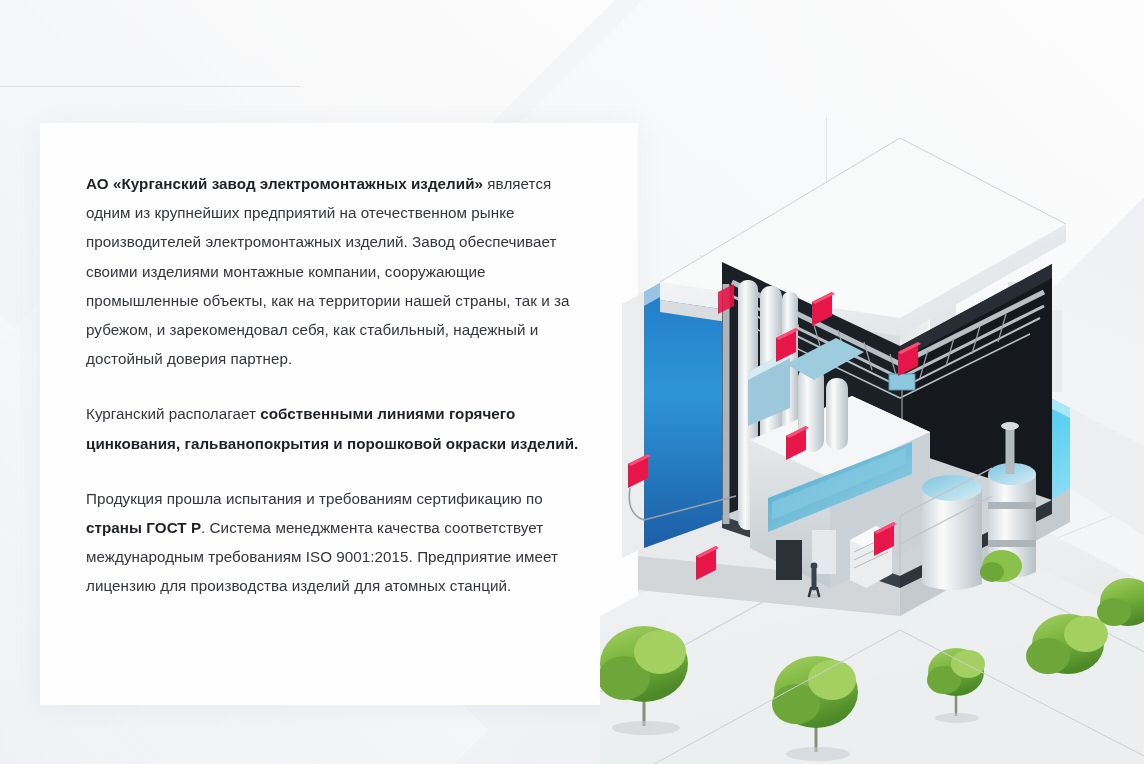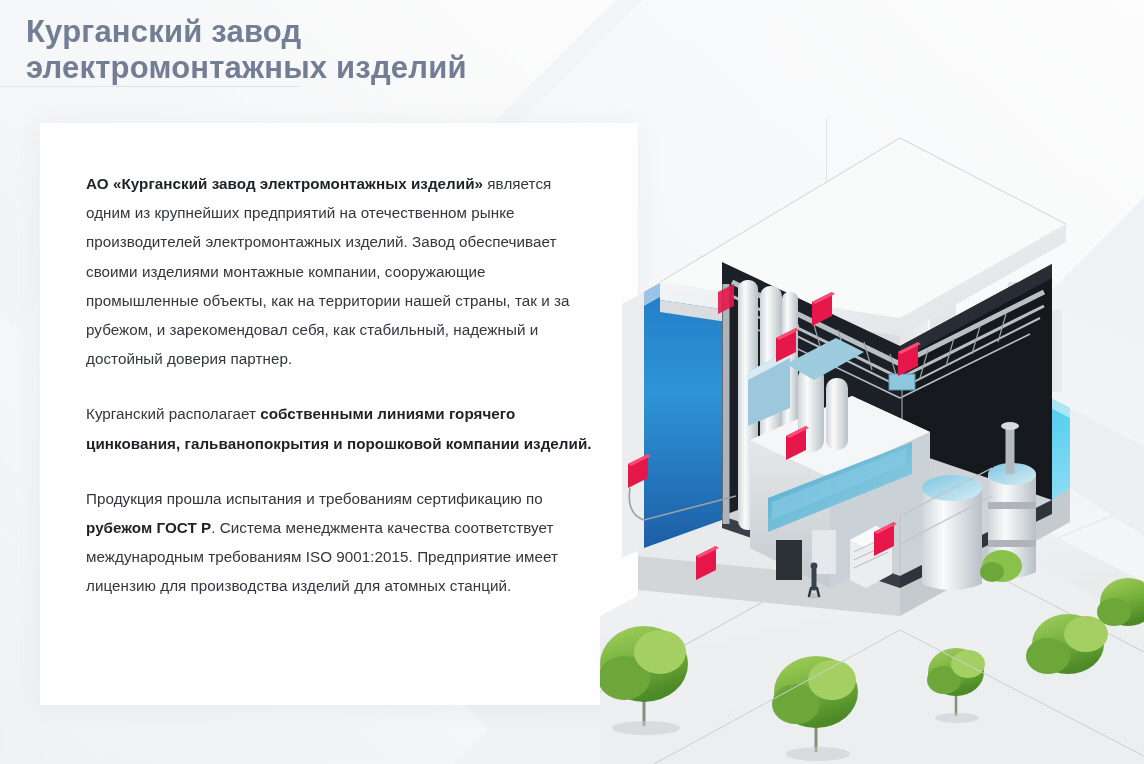--- a/index.html
+++ b/index.html
@@ -99,36 +99,34 @@
     <i class="hairline" style="left:1040px;top:268px;width:1px;height:300px;"></i>
     <i class="hairline" style="left:651px;top:470px;width:1px;height:294px;"></i>
     <i class="hairline" style="left:700px;top:255px;width:330px;height:1px;transform:rotate(31deg);transform-origin:0 0;"></i>
     <i class="hairline" style="left:655px;top:700px;width:500px;height:1px;transform:rotate(-22deg);transform-origin:0 0;"></i>
     <i class="hairline" style="left:0px;top:86px;width:300px;height:1px;"></i>
   </div>
 
   <div class="header">
 
 
-    <h1 class="brand-title">Курганский завод
-электромонтажных изделий</h1>
   </div>
 
   <div class="card">
 
     <p class="p-lead">
       <b>АО «Курганский завод электромонтажных изделий»</b><span> является одним из крупнейших предприятий на отечественном рынке производителей электромонтажных изделий. Завод обеспечивает своими изделиями монтажные компании, сооружающие промышленные объекты, как на территории нашей страны, так и за рубежом, и зарекомендовал себя, как стабильный, надежный и достойный доверия партнер.</span>
     </p>
 
     <p class="p-mid">
-      <span>Курганский располагает </span><b>собственными линиями горячего цинкования, гальванопокрытия и порошковой компании изделий.</b>
+      <span>Курганский располагает </span><b>собственными линиями горячего цинкования, гальванопокрытия и порошковой окраски изделий.</b>
     </p>
 
     <p>
-      <span>Продукция прошла испытания и требованиям сертификацию по </span><b>рубежом ГОСТ Р</b><span>. Система менеджмента качества соответствует международным требованиям ISO 9001:2015. Предприятие имеет лицензию для производства изделий для атомных станций.</span>
+      <span>Продукция прошла испытания и требованиям сертификацию по </span><b>страны ГОСТ Р</b><span>. Система менеджмента качества соответствует международным требованиям ISO 9001:2015. Предприятие имеет лицензию для производства изделий для атомных станций.</span>
     </p>
 
   </div>
 
   <div class="illus">
     <svg width="544" height="668" viewBox="0 0 544 668" aria-hidden="true">
       <defs>
         <linearGradient id="gWallL" x1="0" y1="0" x2="0" y2="1">
           <stop offset="0%" stop-color="#1f74c2"></stop>
           <stop offset="48%" stop-color="#2e96d8"></stop>

